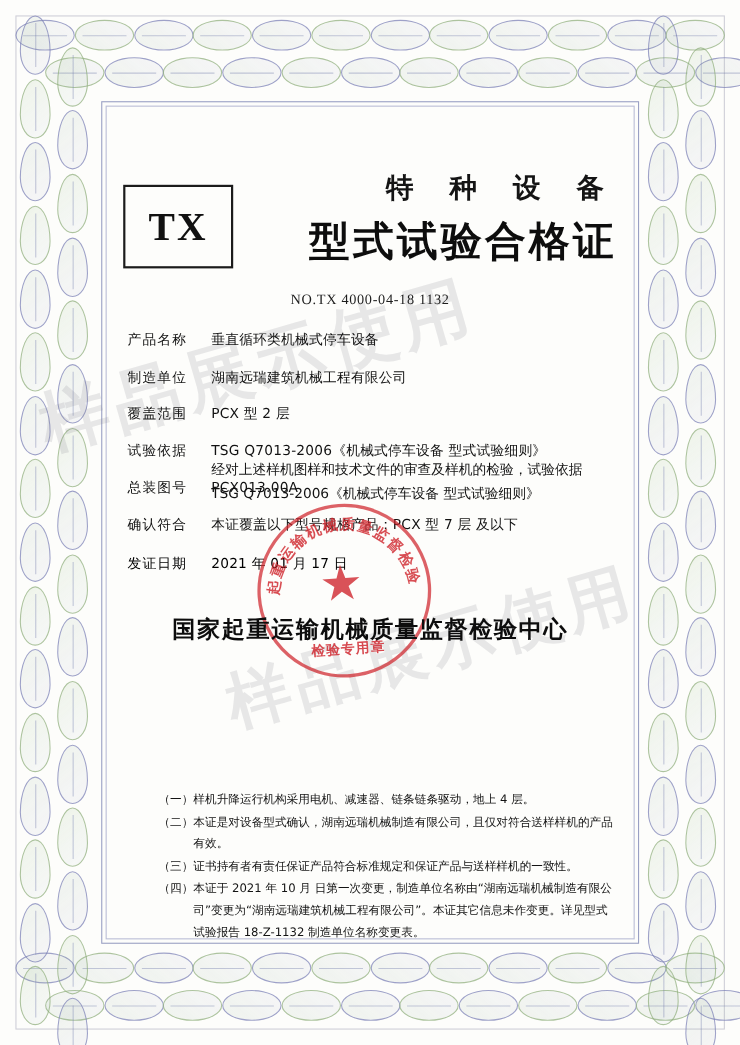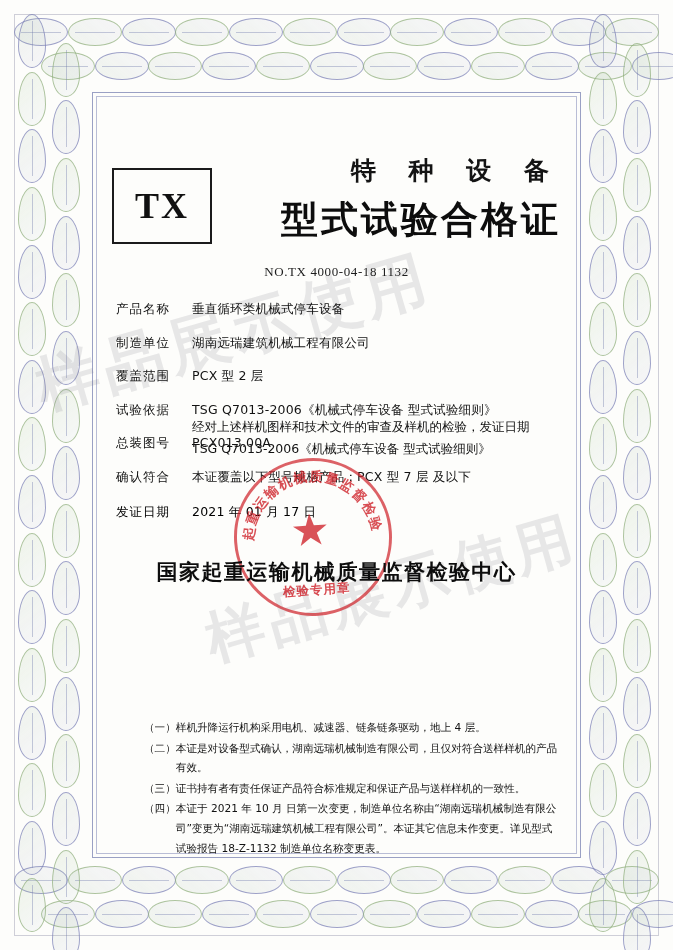--- a/index.html
+++ b/index.html
@@ -492,21 +492,21 @@
         <div class="field-label">总装图号</div>
         <div class="field-value">PCX013.00A</div>
       </div>
       <div class="field-row">
         <div class="field-label">确认符合</div>
         <div class="field-value">本证覆盖以下型号规格产品：PCX 型 7 层 及以下</div>
       </div>
     </div>
 
     <div class="statement">
-      <div>经对上述样机图样和技术文件的审查及样机的检验，发证日期</div>
+      <div>经对上述样机图样和技术文件的审查及样机的检验，试验依据</div>
       <div>TSG Q7013-2006《机械式停车设备 型式试验细则》</div>
     </div>
 
     <div class="issue-row">
       <div class="field-label">发证日期</div>
       <div class="field-value">2021 年 01 月 17 日</div>
     </div>
 
     <div class="seal">
       <svg class="seal-arc" viewBox="0 0 152 152">

